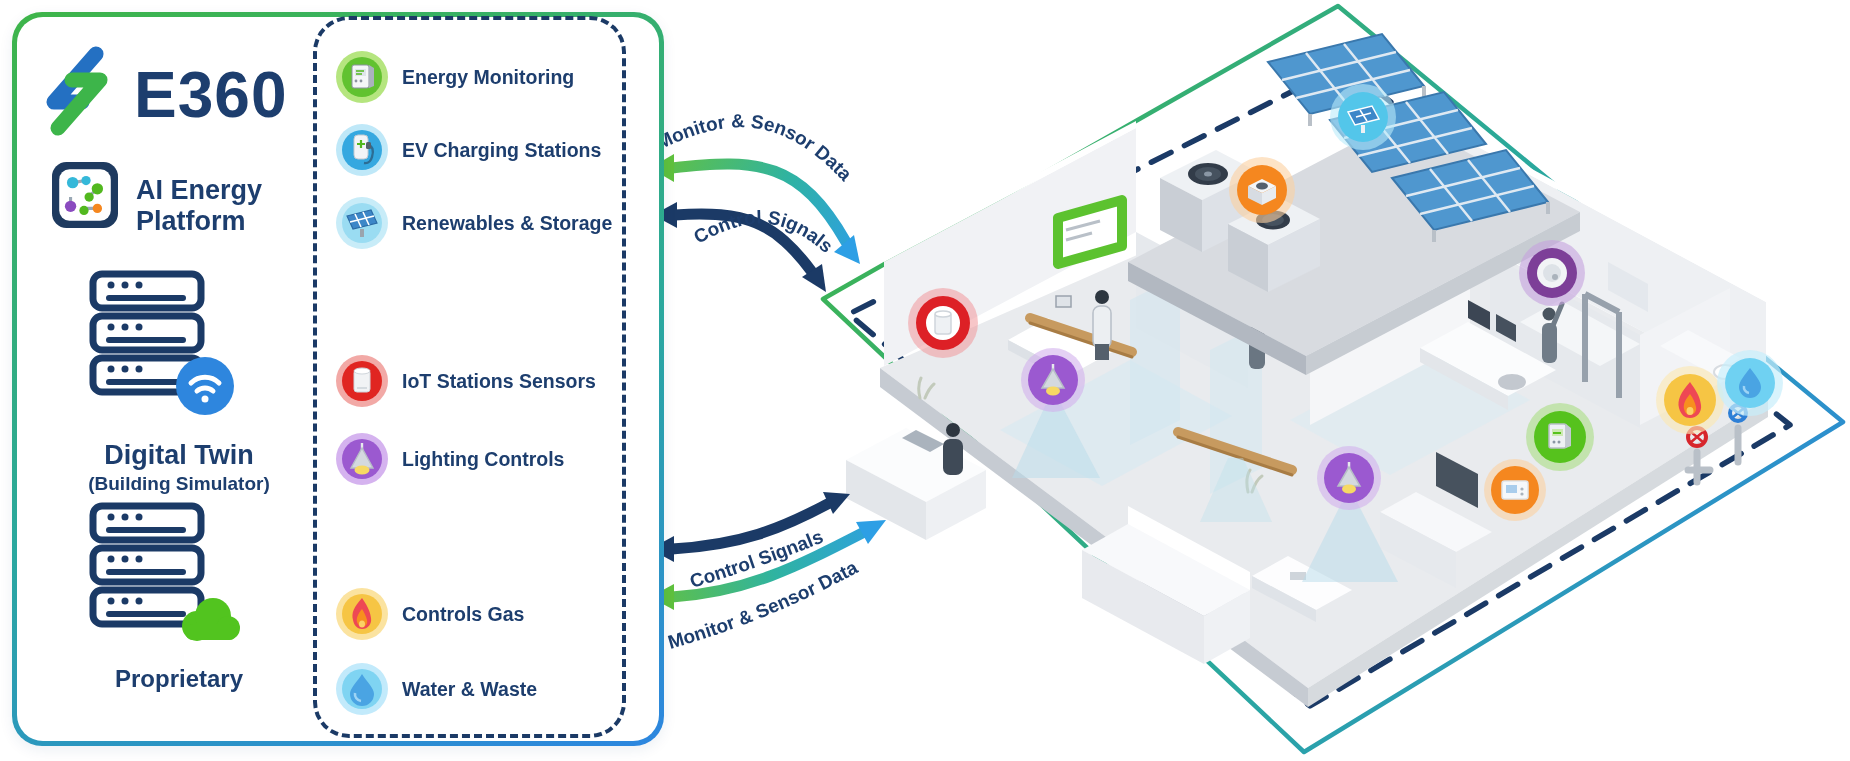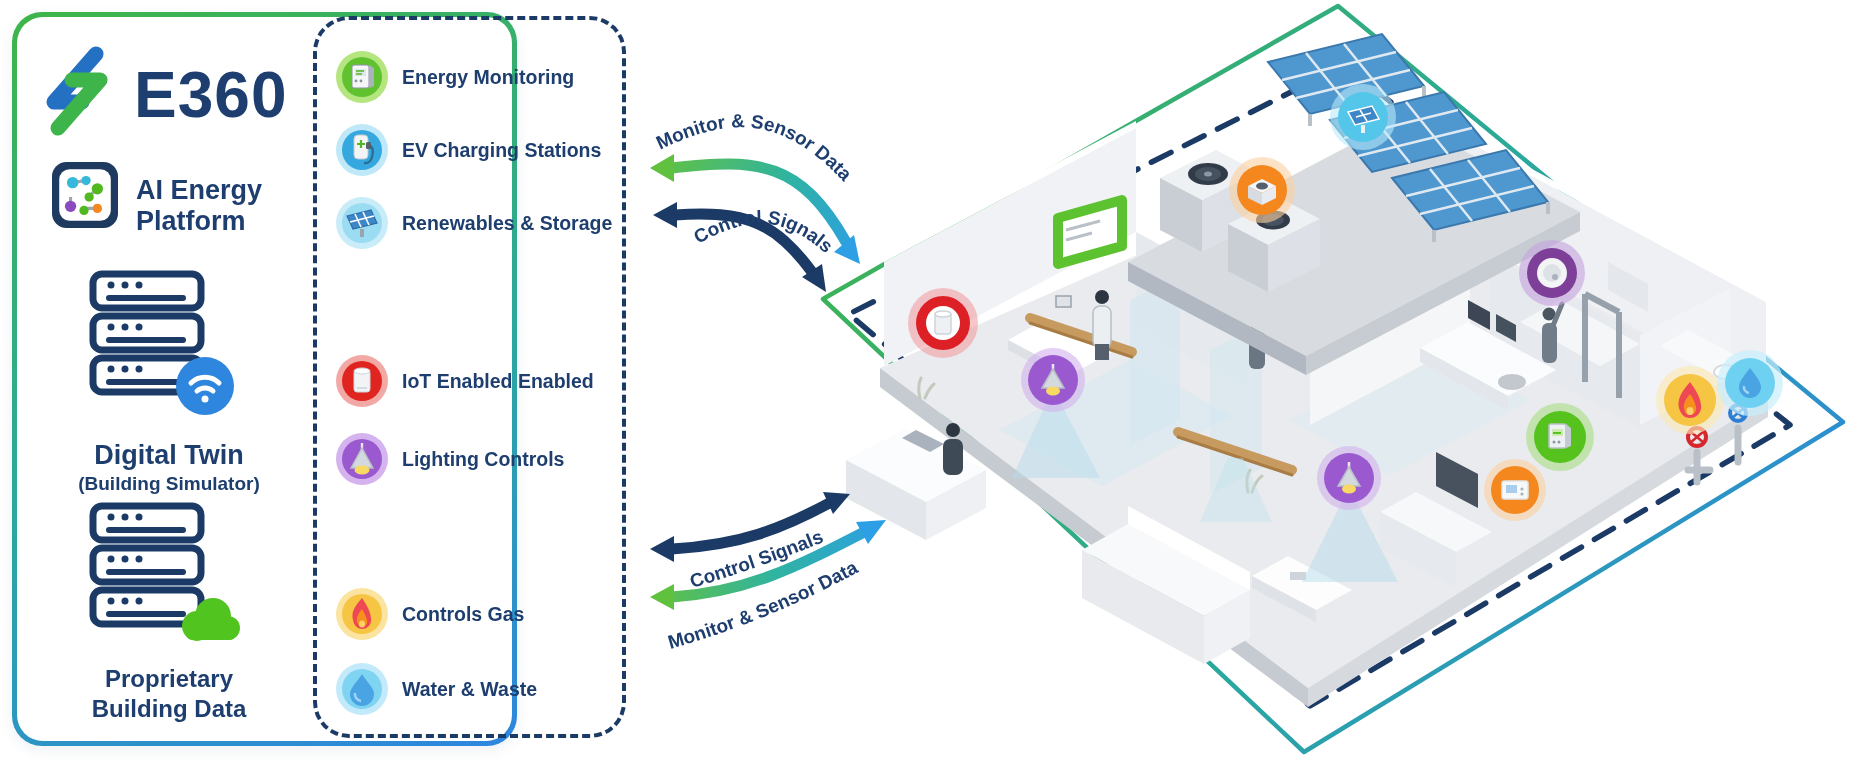--- a/index.html
+++ b/index.html
@@ -1,27 +1,27 @@
 <!DOCTYPE html>
 <html><head>
 <meta charset="utf-8">
 <style>
   html,body{margin:0;padding:0;background:#ffffff;}
   body{width:1850px;height:761px;position:relative;overflow:hidden;
        font-family:"Liberation Sans",sans-serif;color:#1d3e6e;}
   .abs{position:absolute;}
   
-  .panel{left:12px;top:12px;width:505px;height:734px;border-radius:30px;
+  .panel{left:12px;top:12px;width:652px;height:734px;border-radius:30px;
          background:linear-gradient(160deg,#3eb549 0%,#2aa89e 55%,#2d86e0 100%);
          box-shadow:0 4px 14px rgba(30,60,110,.08);}
   .panel-inner{position:absolute;left:5px;top:5px;right:5px;bottom:5px;
                background:#ffffff;border-radius:26px;}
   .logo-text{left:122px;top:46px;font-size:64px;font-weight:bold;letter-spacing:1px;color:#1d3e6e;}
   .ai-text{left:124px;top:163px;font-size:27px;font-weight:bold;line-height:31px;color:#1d3e6e;}
-  .center-col{left:12px;width:290px;text-align:center;}
+  .center-col{left:22px;width:290px;text-align:center;}
   .dt-title{top:428px;font-size:27px;font-weight:bold;}
   .dt-sub{top:461px;font-size:19px;font-weight:bold;}
   .pb-title{top:652px;font-size:24px;font-weight:bold;line-height:30px;}
   
   .systems-box{left:313px;top:16px;width:305px;height:714px;
                border:4px dashed #1b3a66;border-radius:36px;}
   .sys-row{position:absolute;left:18px;height:54px;display:flex;align-items:center;}
   .sys-label{margin-left:13px;font-size:19.5px;font-weight:bold;color:#1d3e6e;white-space:nowrap;}
   .sys-icon{width:54px;height:54px;flex:0 0 54px;}
   svg{display:block;}
@@ -397,21 +397,20 @@
     <path d="M22,28 L96,28 M22,70 L96,70 M22,112 L96,112" stroke="#1b3a66" stroke-width="6" stroke-linecap="round"></path>
     <g fill="#52c41f">
       <circle cx="110" cy="124" r="15"></circle>
         <circle cx="126" cy="114" r="18"></circle>
         <circle cx="141" cy="126" r="12"></circle>
       <rect x="98" y="122" width="52" height="16" rx="8"></rect>
     </g>
   </svg>
   <div class="abs center-col pb-title">
     <div>Proprietary</div>
-    <div>Building Data</div>
   </div>
 </div>
 
 <div class="abs systems-box">
 
   <div class="sys-row" style="top:30px">
     <svg class="sys-icon" viewBox="0 0 54 54">
       <circle cx="27" cy="27" r="26" fill="#b5e57f"></circle>
       <circle cx="27" cy="27" r="20" fill="#61c230"></circle>
       <rect x="17" y="15" width="17" height="23" rx="2" fill="#f4f6f8" stroke="#8b93a0"></rect>
@@ -449,21 +448,21 @@
 
 
   <div class="sys-row" style="top:334px">
     <svg class="sys-icon" viewBox="0 0 54 54">
       <circle cx="27" cy="27" r="26" fill="#f2a9a6"></circle>
       <circle cx="27" cy="27" r="20" fill="#e02521"></circle>
       <rect x="19" y="16" width="16" height="22" rx="3" fill="#f1f3f5" stroke="#cfd5db"></rect>
       <ellipse cx="27" cy="17" rx="8" ry="3" fill="#ffffff" stroke="#cfd5db"></ellipse>
       <path d="M22,34 L32,34" stroke="#cfd5db" stroke-width="1.6"></path>
     </svg>
-    <span class="sys-label">IoT Enabled Enabled</span>
+    <span class="sys-label">IoT Stations Sensors</span>
   </div>
 
   <div class="sys-row" style="top:412px">
     <svg class="sys-icon" viewBox="0 0 54 54">
       <circle cx="27" cy="27" r="26" fill="#d5b3ef"></circle>
       <circle cx="27" cy="27" r="20" fill="#9b59d0"></circle>
       <path d="M27,11 L27,18" stroke="#e7eaee" stroke-width="2.4"></path>
       <polygon points="27,16 16,36 38,36" fill="#d4d9df" stroke="#b7bec7" stroke-width="1.4"></polygon>
       <ellipse cx="27" cy="38" rx="7.5" ry="4.5" fill="#f7d964"></ellipse>
     </svg>

